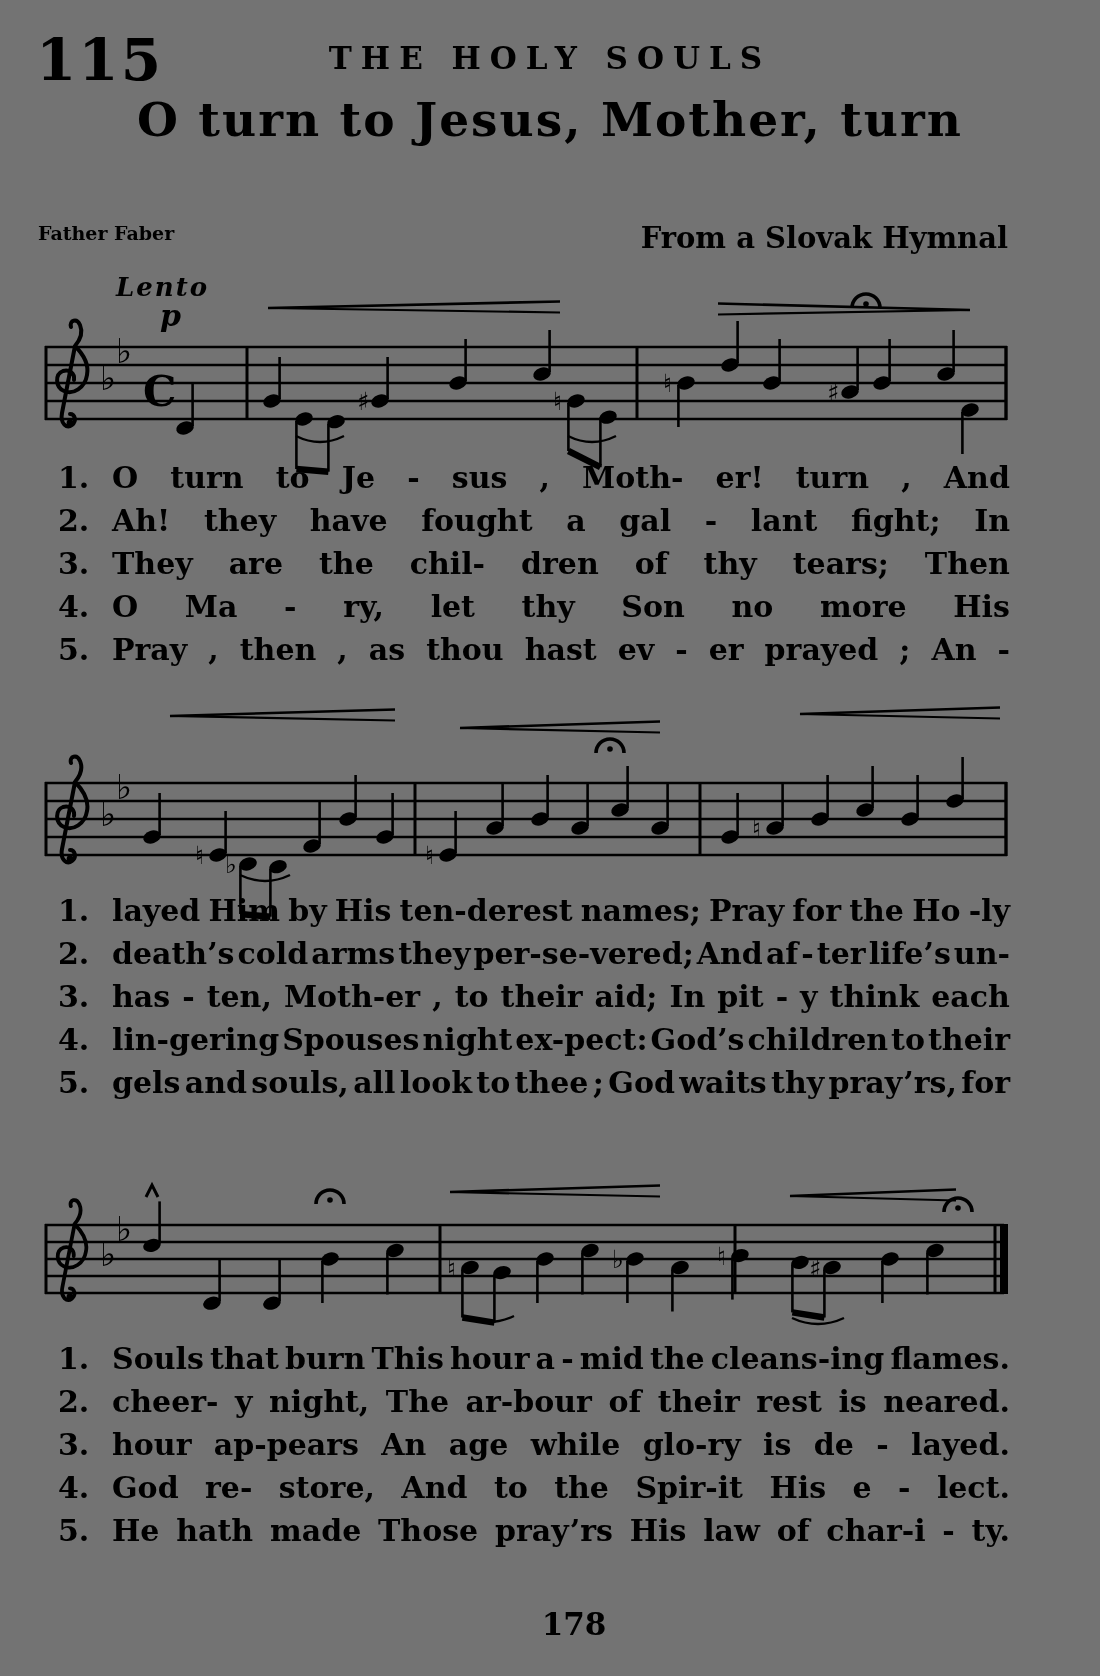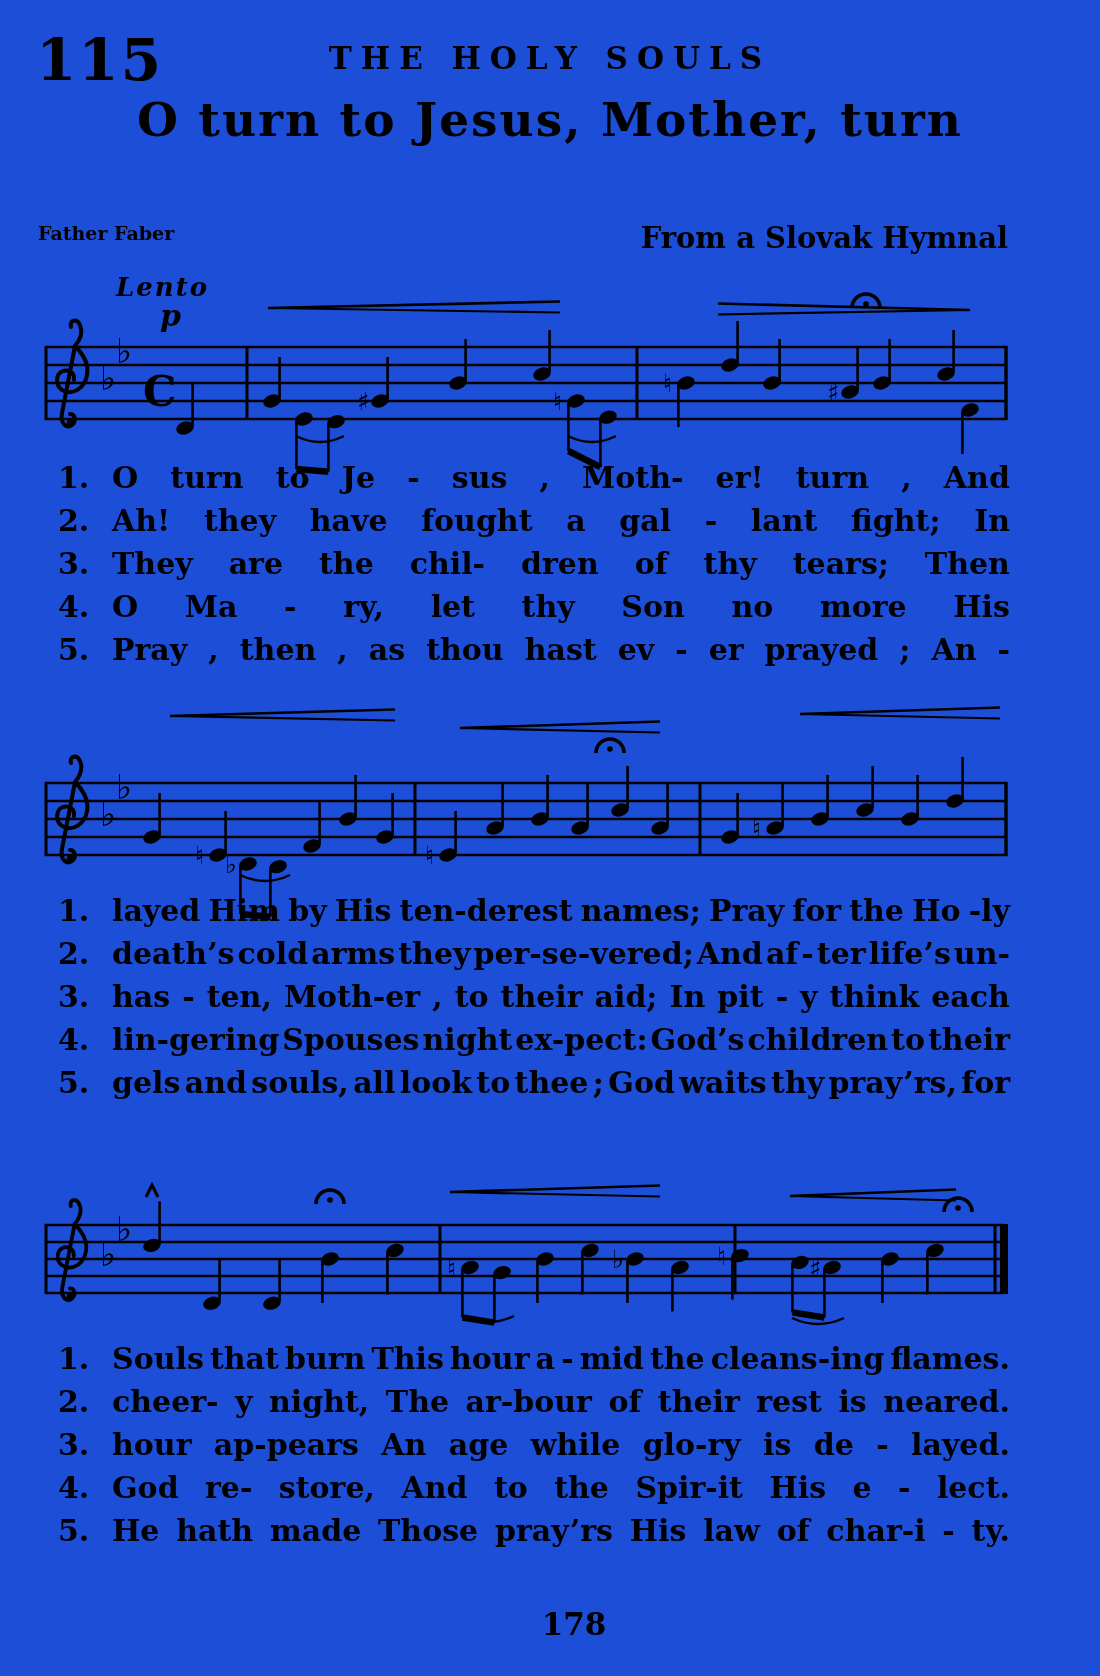--- a/index.html
+++ b/index.html
@@ -1,18 +1,18 @@
 <!DOCTYPE html>
 <html><head>
 <meta charset="utf-8">
 <style>
   html,body{margin:0;padding:0;background:#e8e8e4;}
   .page{
     position:relative;width:1100px;height:1676px;margin:0 auto;
-    background:#1d4ed8;color:#000;overflow:hidden;
+    background:#737373;color:#000;overflow:hidden;
     font-family:"DejaVu Serif", "Liberation Serif", serif;
   }
   .abs{position:absolute;}
   .hymn-number{left:36px;top:26px;font-size:58px;font-weight:bold;letter-spacing:2px;}
   .running-head{left:0;top:40px;width:100%;text-align:center;font-size:31px;font-weight:bold;letter-spacing:9px;}
   .hymn-title{left:0;top:92px;width:100%;text-align:center;font-size:47px;font-weight:bold;letter-spacing:2px;}
   .author{left:38px;top:222px;font-size:19px;font-weight:bold;}
   .credits{right:92px;top:220px;text-align:right;font-size:29px;font-weight:bold;line-height:36px;}
   .credits .arr{margin-right:68px;}
   .tempo{left:116px;top:272px;font-size:26px;font-weight:bold;font-style:italic;letter-spacing:2px;}

